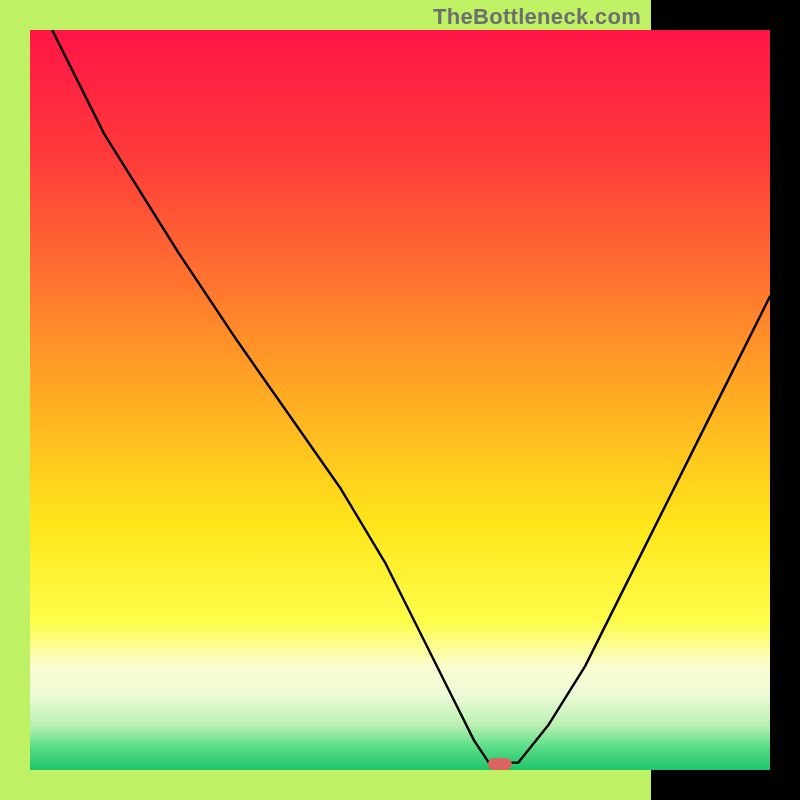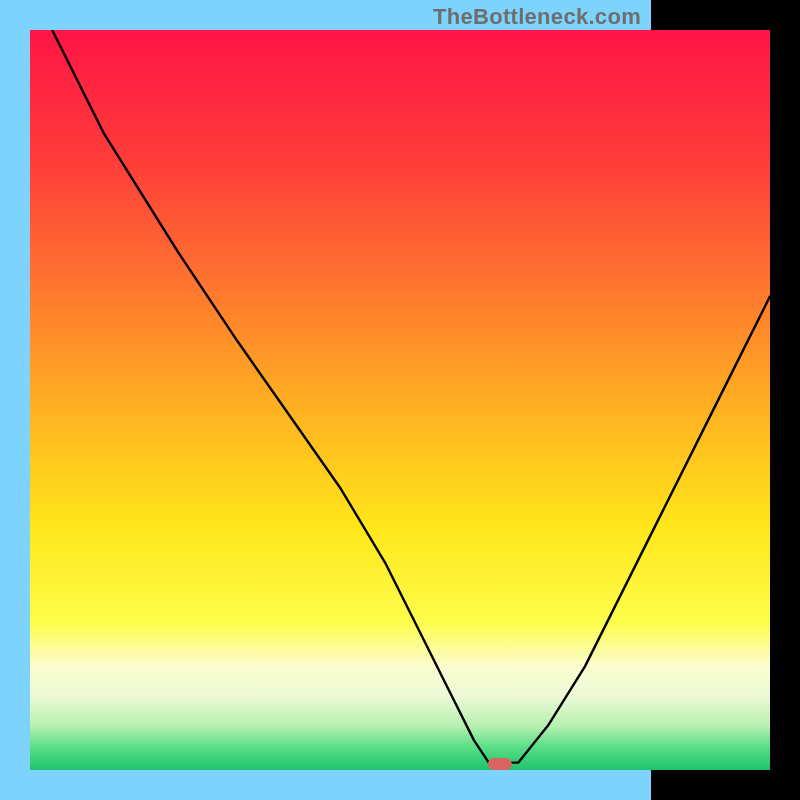--- a/index.html
+++ b/index.html
@@ -8,21 +8,21 @@
     width: 800px;
     height: 800px;
     background: #000;
     overflow: hidden;
     font-family: Arial, Helvetica, sans-serif;
   }
   .frame {
     position: relative;
     width: 651px;
     height: 800px;
-    background: #7dd3fc;
+    background: #bef264;
   }
   .watermark {
     position: absolute;
     top: 4px;
     right: 10px;
     color: #6e6e6e;
     font-size: 22px;
     font-weight: 600;
     font-family: Arial, Helvetica, sans-serif;
     letter-spacing: 0.3px;

